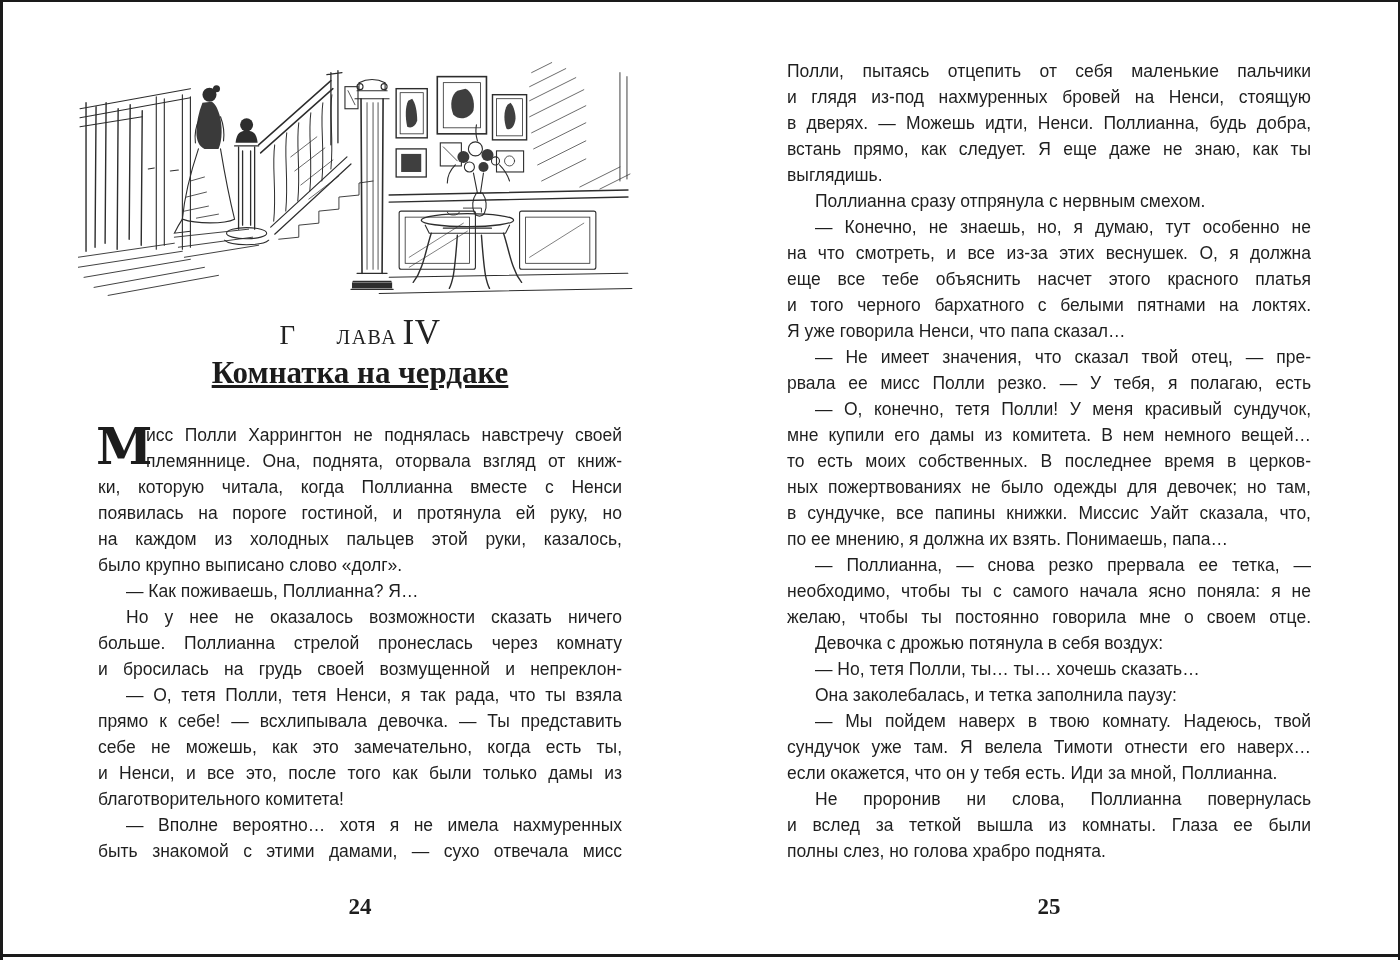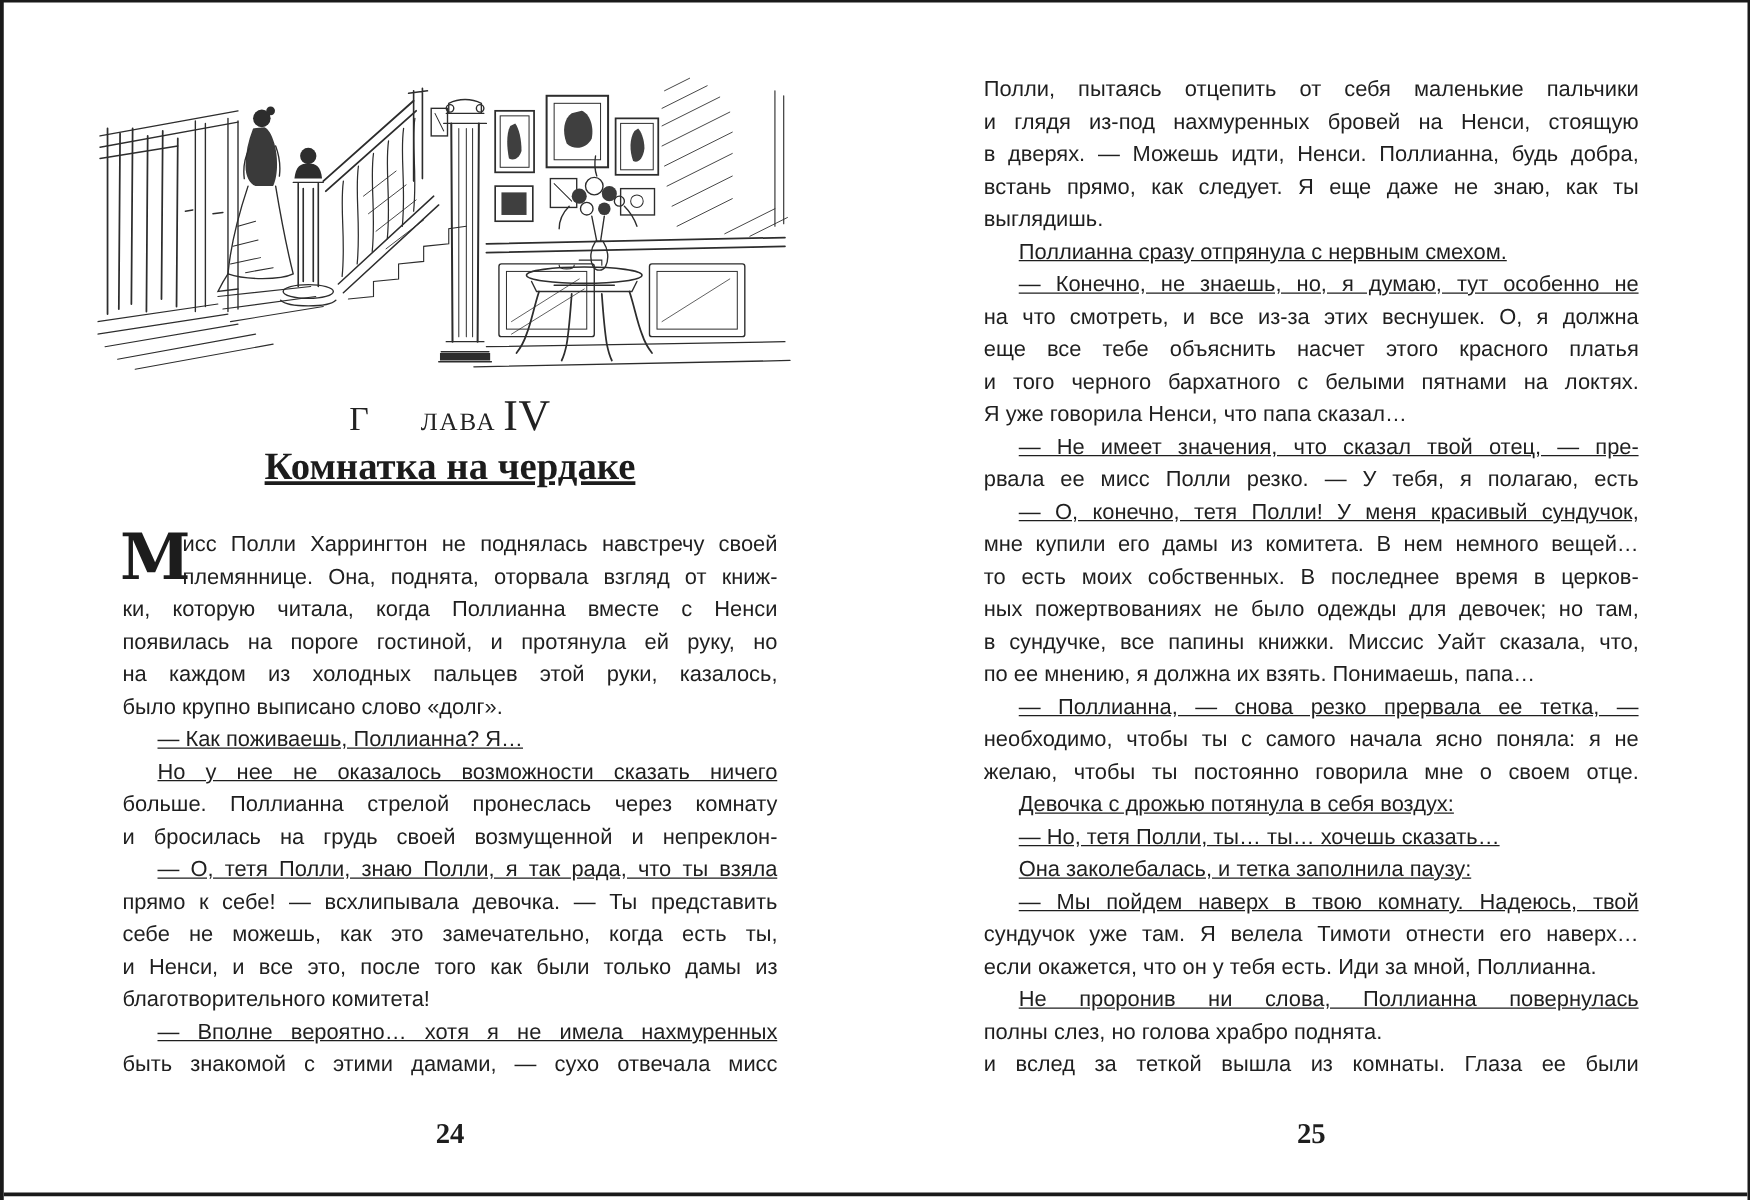--- a/index.html
+++ b/index.html
@@ -38,21 +38,21 @@
   .body-block{position:absolute;left:0;width:524px;}
   .page.left  .body-block{top:420px;}
   .page.right .body-block{top:56px;}
 
   .bline{
     height:26px;line-height:26px;font-size:17.5px;
     overflow:hidden;text-align:justify;text-align-last:left;
     color:#1f1f1f;
   }
   .bline.jfull{text-align-last:justify;}
-  .bline.ind{padding-left:28px;text-decoration:underline;}
+  .bline.ind{padding-left:28px;}
   .bline.dcpad{padding-left:48px;}
 
   .drop-cap{
     position:absolute;top:417px;left:-2px;width:48px;
     font-family:"DejaVu Serif", "Liberation Serif", serif;font-weight:bold;
     font-size:51px;line-height:54px;color:#1c1c1c;
   }
 
   .page-num{
     position:absolute;top:892px;left:0;width:100%;text-align:center;
@@ -176,21 +176,21 @@
         <div class="bline jfull dcpad">исс Полли Харрингтон не поднялась навстречу своей</div>
         <div class="bline jfull dcpad">племяннице. Она, поднята, оторвала взгляд от книж-</div>
         <div class="bline jfull">ки, которую читала, когда Поллианна вместе с Ненси</div>
         <div class="bline jfull">появилась на пороге гостиной, и протянула ей руку, но</div>
         <div class="bline jfull">на каждом из холодных пальцев этой руки, казалось,</div>
         <div class="bline">было крупно выписано слово «долг».</div>
         <div class="bline ind">— Как поживаешь, Поллианна? Я…</div>
         <div class="bline ind jfull">Но у нее не оказалось возможности сказать ничего</div>
         <div class="bline jfull">больше. Поллианна стрелой пронеслась через комнату</div>
         <div class="bline jfull">и бросилась на грудь своей возмущенной и непреклон-</div>
-        <div class="bline ind jfull">— О, тетя Полли, знаю Полли, я так рада, что ты взяла</div>
+        <div class="bline ind jfull">— О, тетя Полли, тетя Ненси, я так рада, что ты взяла</div>
         <div class="bline jfull">прямо к себе! — всхлипывала девочка. — Ты представить</div>
         <div class="bline jfull">себе не можешь, как это замечательно, когда есть ты,</div>
         <div class="bline jfull">и Ненси, и все это, после того как были только дамы из</div>
         <div class="bline">благотворительного комитета!</div>
         <div class="bline ind jfull">— Вполне вероятно… хотя я не имела нахмуренных</div>
         <div class="bline jfull">быть знакомой с этими дамами, — сухо отвечала мисс</div>
       </div>
 
     <div class="page-num">24</div>
   </div>
@@ -219,20 +219,20 @@
         <div class="bline ind jfull">— Поллианна, — снова резко прервала ее тетка, —</div>
         <div class="bline jfull">необходимо, чтобы ты с самого начала ясно поняла: я не</div>
         <div class="bline jfull">желаю, чтобы ты постоянно говорила мне о своем отце.</div>
         <div class="bline ind">Девочка с дрожью потянула в себя воздух:</div>
         <div class="bline ind">— Но, тетя Полли, ты… ты… хочешь сказать…</div>
         <div class="bline ind">Она заколебалась, и тетка заполнила паузу:</div>
         <div class="bline ind jfull">— Мы пойдем наверх в твою комнату. Надеюсь, твой</div>
         <div class="bline jfull">сундучок уже там. Я велела Тимоти отнести его наверх…</div>
         <div class="bline">если окажется, что он у тебя есть. Иди за мной, Поллианна.</div>
         <div class="bline ind jfull">Не проронив ни слова, Поллианна повернулась</div>
+        <div class="bline jfull">и вслед за теткой вышла из комнаты. Глаза ее были</div>
         <div class="bline">полны слез, но голова храбро поднята.</div>
-        <div class="bline jfull">и вслед за теткой вышла из комнаты. Глаза ее были</div>
       </div>
     <div class="page-num">25</div>
   </div>
 
   <div class="bottom-rule"></div>
 </div>
 
 </body></html>

